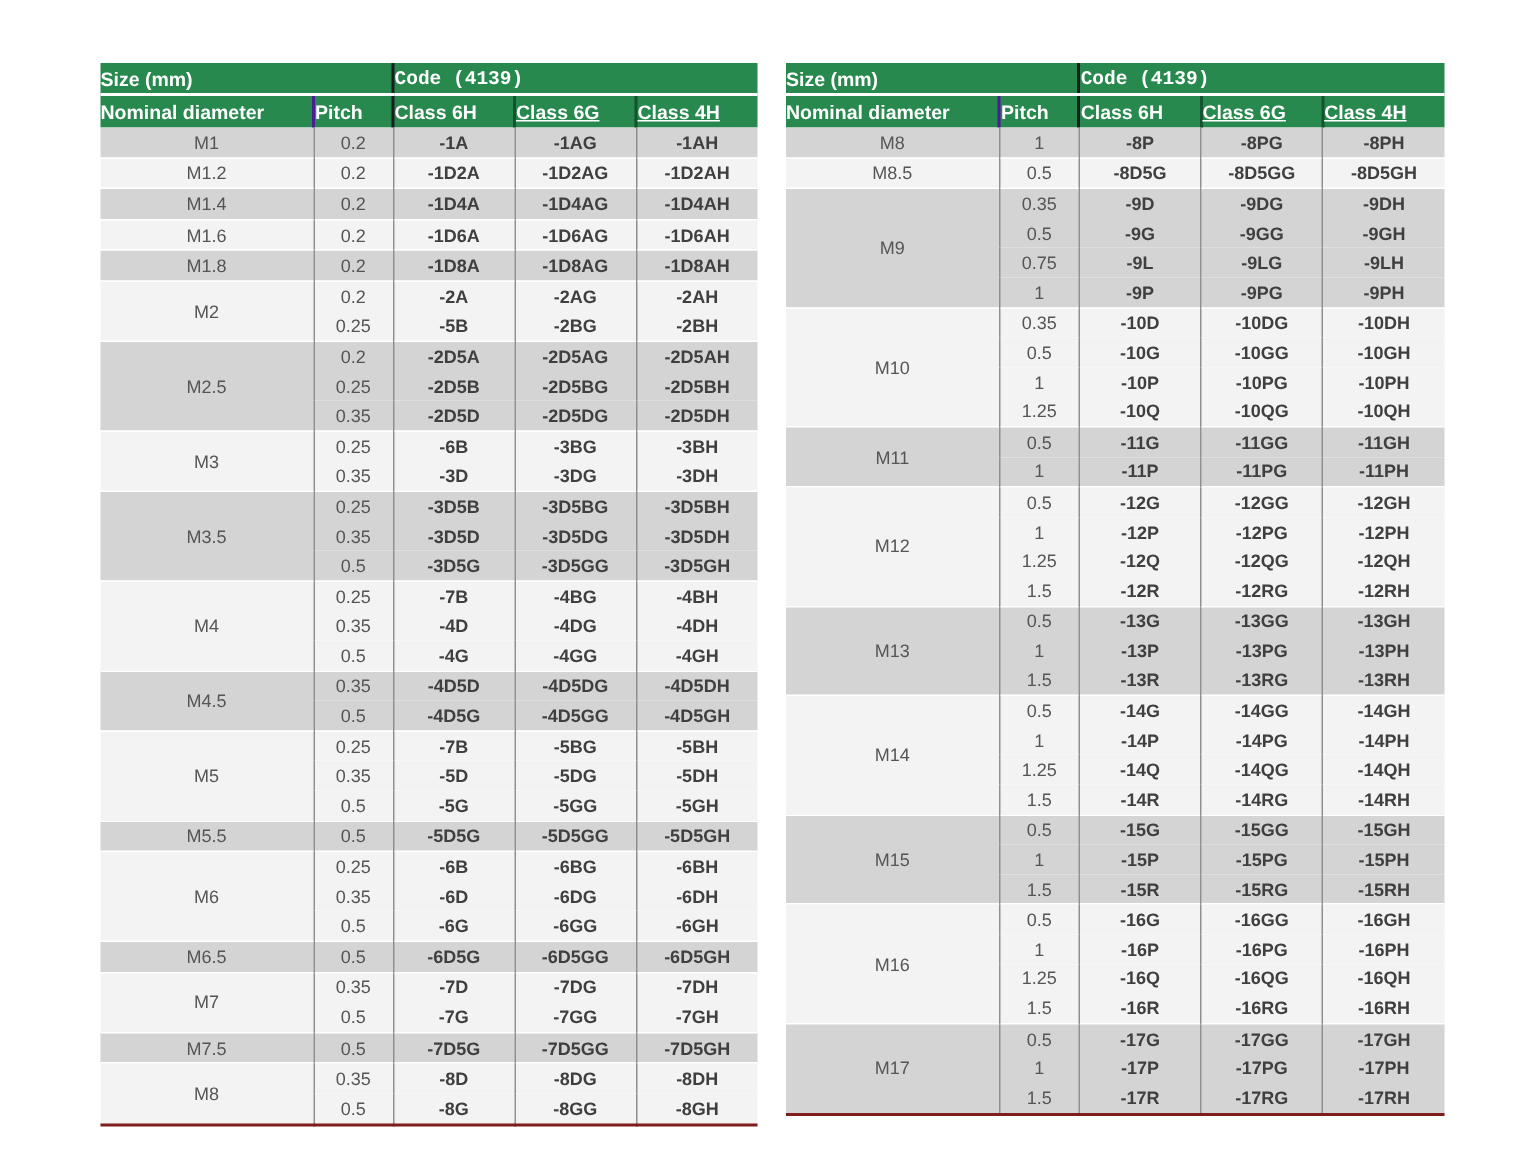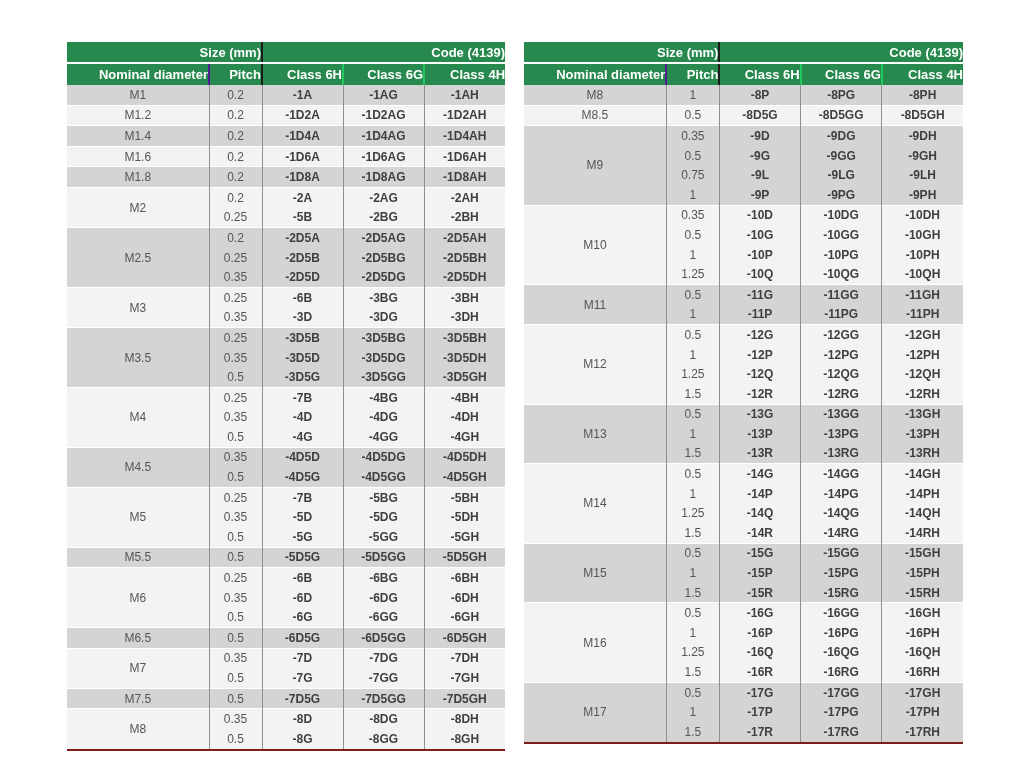--- a/index.html
+++ b/index.html
@@ -21,28 +21,28 @@
     position:absolute;top:42px;
     border-collapse:collapse;table-layout:fixed;
   }
   #table-left{left:67px;width:437px;}
   #table-right{left:524px;width:439px;}
   col.c-diam{width:142px;}
   col.c-pitch{width:53px;}
   col.c-code{width:81px;}
   thead th{
     background:var(--green);color:#ffffff;font-weight:bold;
-    font-size:13px;text-align:right;padding:0;
+    font-size:13px;text-align:left;padding:0;
   }
   tr.h1 th{height:20px;border-bottom:2px solid #ffffff;}
   tr.h2 th{height:21px;}
-  th.code-group{border-left:2px solid var(--dark-sep);}
+  th.code-group{border-left:2px solid var(--dark-sep);font-family:Liberation Mono, monospace;}
   th.pitch-h{border-left:2px solid #4c1d95;}
   th.class6h-h{border-left:2px solid var(--dark-sep);}
-  th.class6g-h,th.class4h-h{border-left:2px solid #22c55e;}
+  th.class6g-h,th.class4h-h{border-left:2px solid #14532d;text-decoration:underline;}
   tbody{border-bottom:2px solid #7f1d1d;}
   tbody td{
     height:19.6px;padding:0;font-size:12px;text-align:center;
     vertical-align:middle;
   }
   tbody tr.band-0 td{background:var(--band-gray);}
   tbody tr.band-1 td{background:var(--band-light);}
   td.diam,td.pitch{color:var(--text-plain);}
   td.code{color:var(--text-code);font-weight:bold;}
   td.pitch,td.code{border-left:1px solid var(--grid);}

